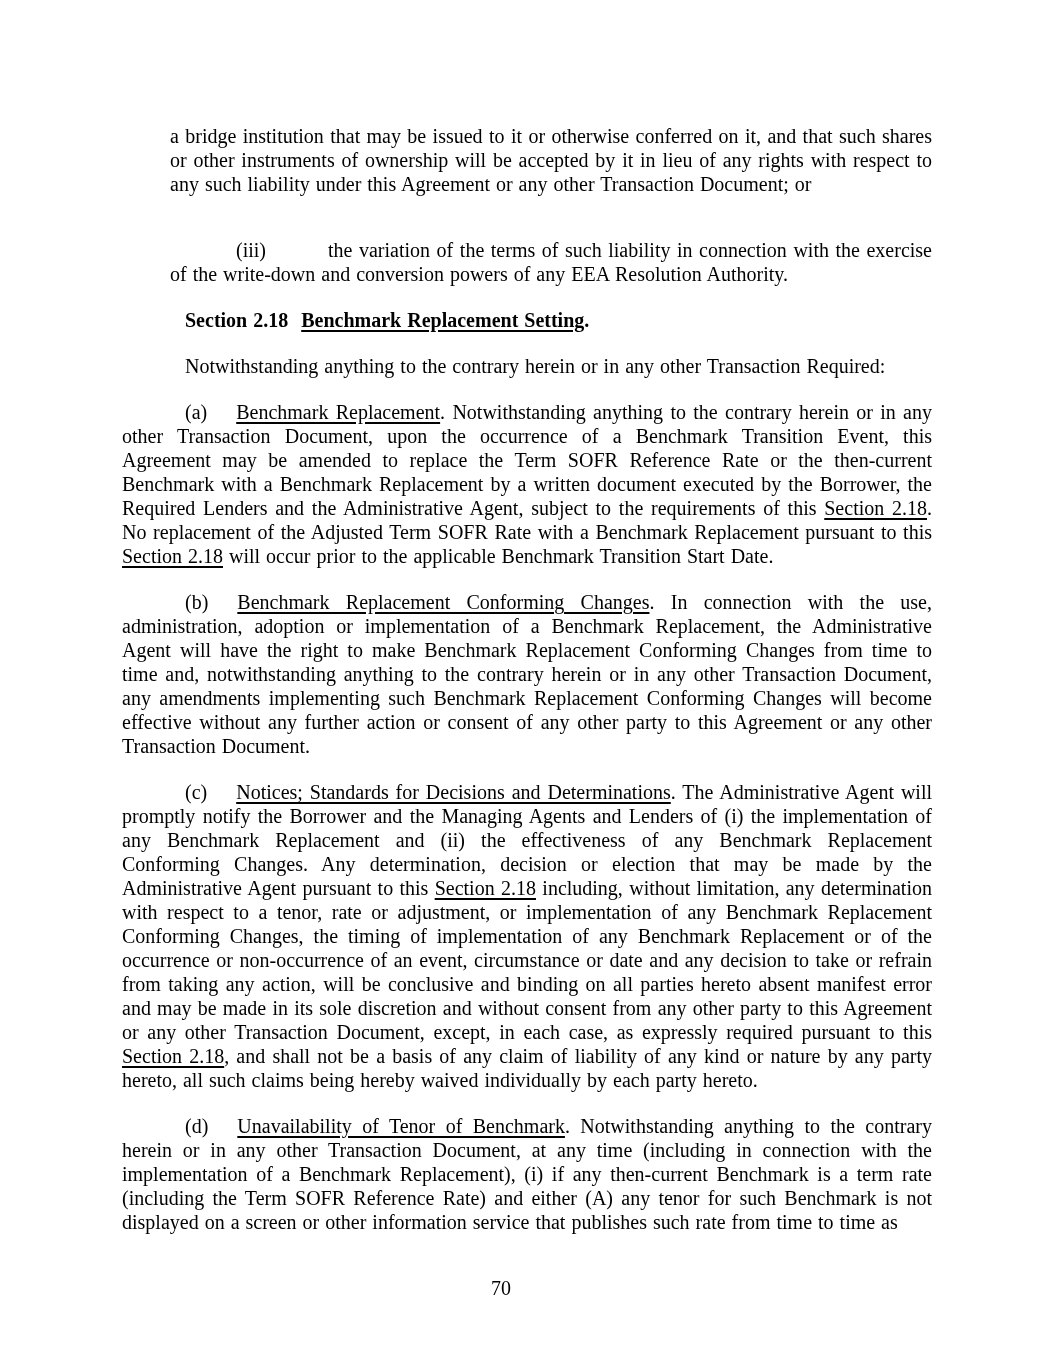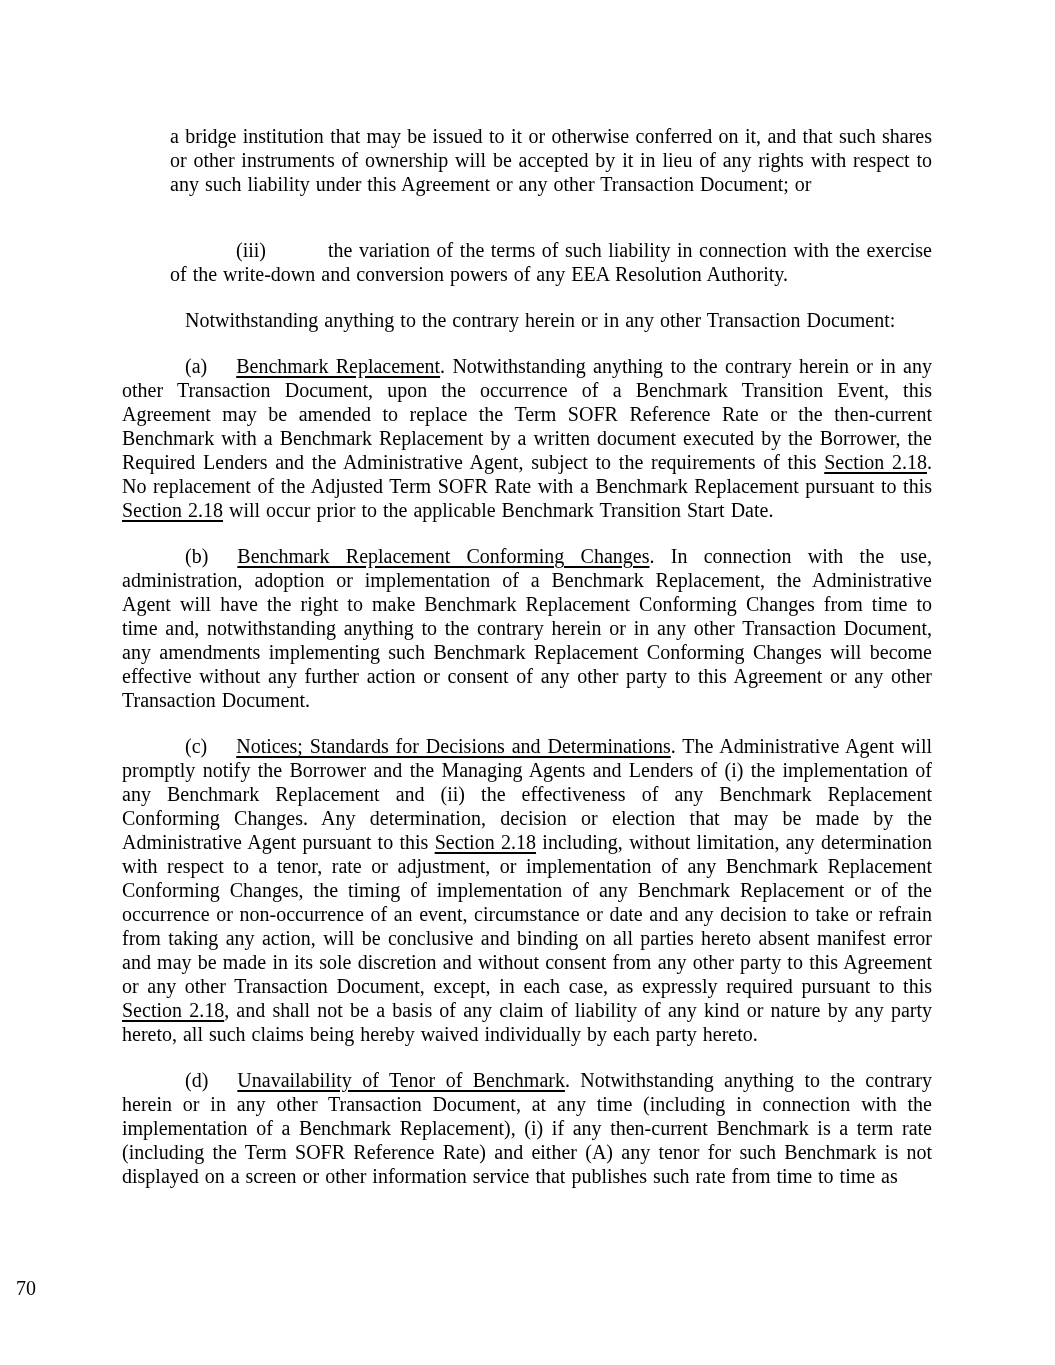--- a/index.html
+++ b/index.html
@@ -62,34 +62,35 @@
   .tab {
     display: inline-block;
     text-indent: 0;
   }
   .tab.tab-heading { width: 13px; }
   .tab.tab-clause  { width: 29px; }
   .tab.tab-wide    { width: 62px; }
   .page-number {
     position: absolute;
     top: 1276px;
-    left: 16px;
+    left: 1px;
     width: 1000px;
-    text-align: left;
+    text-align: center;
     font-size: 20px;
     line-height: 24px;
   }
 </style>
 </head>
 <body>
 
 <div class="page">
   <div class="content">
       <p class="para block"><span class="seg">a bridge institution that may be issued to it or otherwise conferred on it, and that such shares or other instruments of ownership will be accepted by it in lieu of any rights with respect to any such liability under this Agreement or any other Transaction Document; or</span></p>
       <p class="para clause"><span class="seg">(iii)</span><span class="tab tab-wide">&nbsp;</span><span class="seg">the variation of the terms of such liability in connection with the exercise of the write-down and conversion powers of any EEA Resolution Authority.</span></p>
-      <p class="para body"><span class="seg">Notwithstanding anything to the contrary herein or in any other Transaction Document:</span></p>
+      <p class="para heading"><span class="seg bold">Section 2.18</span><span class="tab tab-heading">&nbsp;</span><span class="seg bold underline">Benchmark Replacement Setting</span><span class="seg bold">.</span></p>
+      <p class="para body"><span class="seg">Notwithstanding anything to the contrary herein or in any other Transaction Required:</span></p>
       <p class="para body"><span class="seg">(a)</span><span class="tab tab-clause">&nbsp;</span><span class="seg underline">Benchmark Replacement</span><span class="seg">.  Notwithstanding anything to the contrary herein or in any other Transaction Document, upon the occurrence of a Benchmark Transition Event, this Agreement may be amended to replace the Term SOFR Reference Rate or the then-current Benchmark with a Benchmark Replacement by a written document executed by the Borrower, the Required Lenders and the Administrative Agent, subject to the requirements of this </span><span class="seg underline">Section 2.18</span><span class="seg">.  No replacement of the Adjusted Term SOFR Rate with a Benchmark Replacement pursuant to this </span><span class="seg underline">Section 2.18</span><span class="seg"> will occur prior to the applicable Benchmark Transition Start Date.</span></p>
       <p class="para body"><span class="seg">(b)</span><span class="tab tab-clause">&nbsp;</span><span class="seg underline">Benchmark Replacement Conforming Changes</span><span class="seg">.  In connection with the use, administration, adoption or implementation of a Benchmark Replacement, the Administrative Agent will have the right to make Benchmark Replacement Conforming Changes from time to time and, notwithstanding anything to the contrary herein or in any other Transaction Document, any amendments implementing such Benchmark Replacement Conforming Changes will become effective without any further action or consent of any other party to this Agreement or any other Transaction Document.</span></p>
       <p class="para body"><span class="seg">(c)</span><span class="tab tab-clause">&nbsp;</span><span class="seg underline">Notices; Standards for Decisions and Determinations</span><span class="seg">.  The Administrative Agent will promptly notify the Borrower and the Managing Agents and Lenders of (i) the implementation of any Benchmark Replacement and (ii) the effectiveness of any Benchmark Replacement Conforming Changes.  Any determination, decision or election that may be made by the Administrative Agent pursuant to this </span><span class="seg underline">Section 2.18</span><span class="seg"> including,  without limitation, any determination with respect to a tenor, rate or adjustment, or implementation of any Benchmark Replacement Conforming Changes, the timing of implementation of any Benchmark Replacement or of the occurrence or non-occurrence of an event, circumstance or date and any decision to take or refrain from taking any action, will be conclusive and binding on all parties hereto absent manifest error and may be made in its sole discretion and without consent from any other party to this Agreement or any other Transaction Document, except, in each case, as expressly required pursuant to this </span><span class="seg underline">Section 2.18</span><span class="seg">, and shall not be a basis of any claim of liability of any kind or nature by any party hereto, all such claims being hereby waived individually by each party hereto.</span></p>
       <p class="para body"><span class="seg">(d)</span><span class="tab tab-clause">&nbsp;</span><span class="seg underline">Unavailability of Tenor of Benchmark</span><span class="seg">.  Notwithstanding anything to the contrary herein or in any other Transaction Document, at any time (including in connection with the implementation of a Benchmark Replacement), (i) if any then-current Benchmark is a term rate (including the Term SOFR Reference Rate) and either (A) any tenor for such Benchmark is not displayed on a screen or other information service that publishes such rate from time to time as</span></p>
     </div>
   <div class="page-number">70</div>
 </div>
 
 </body></html>

